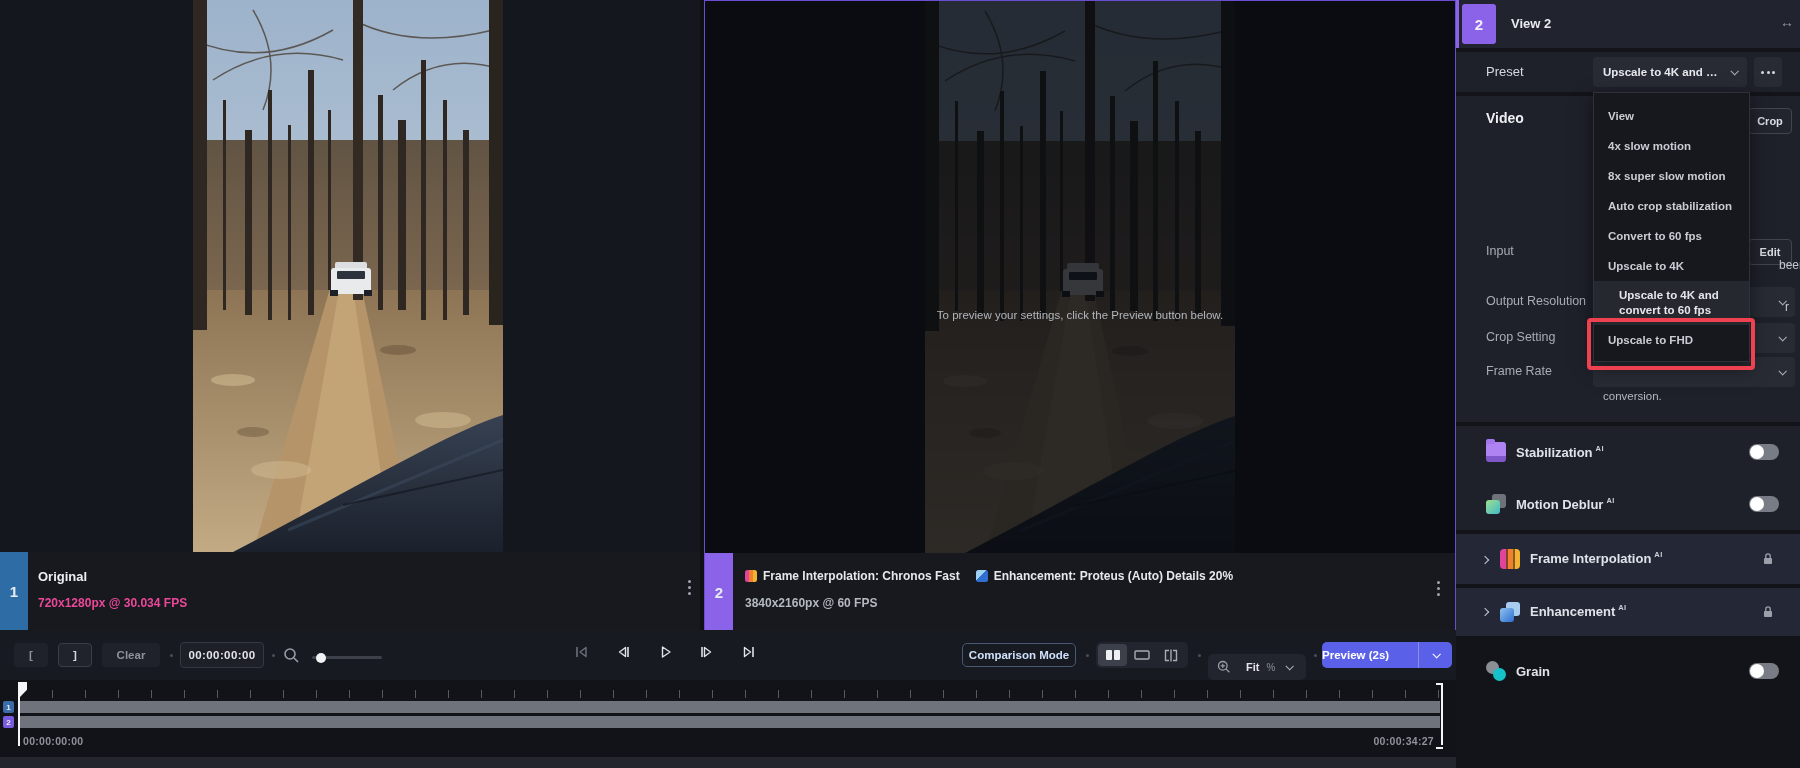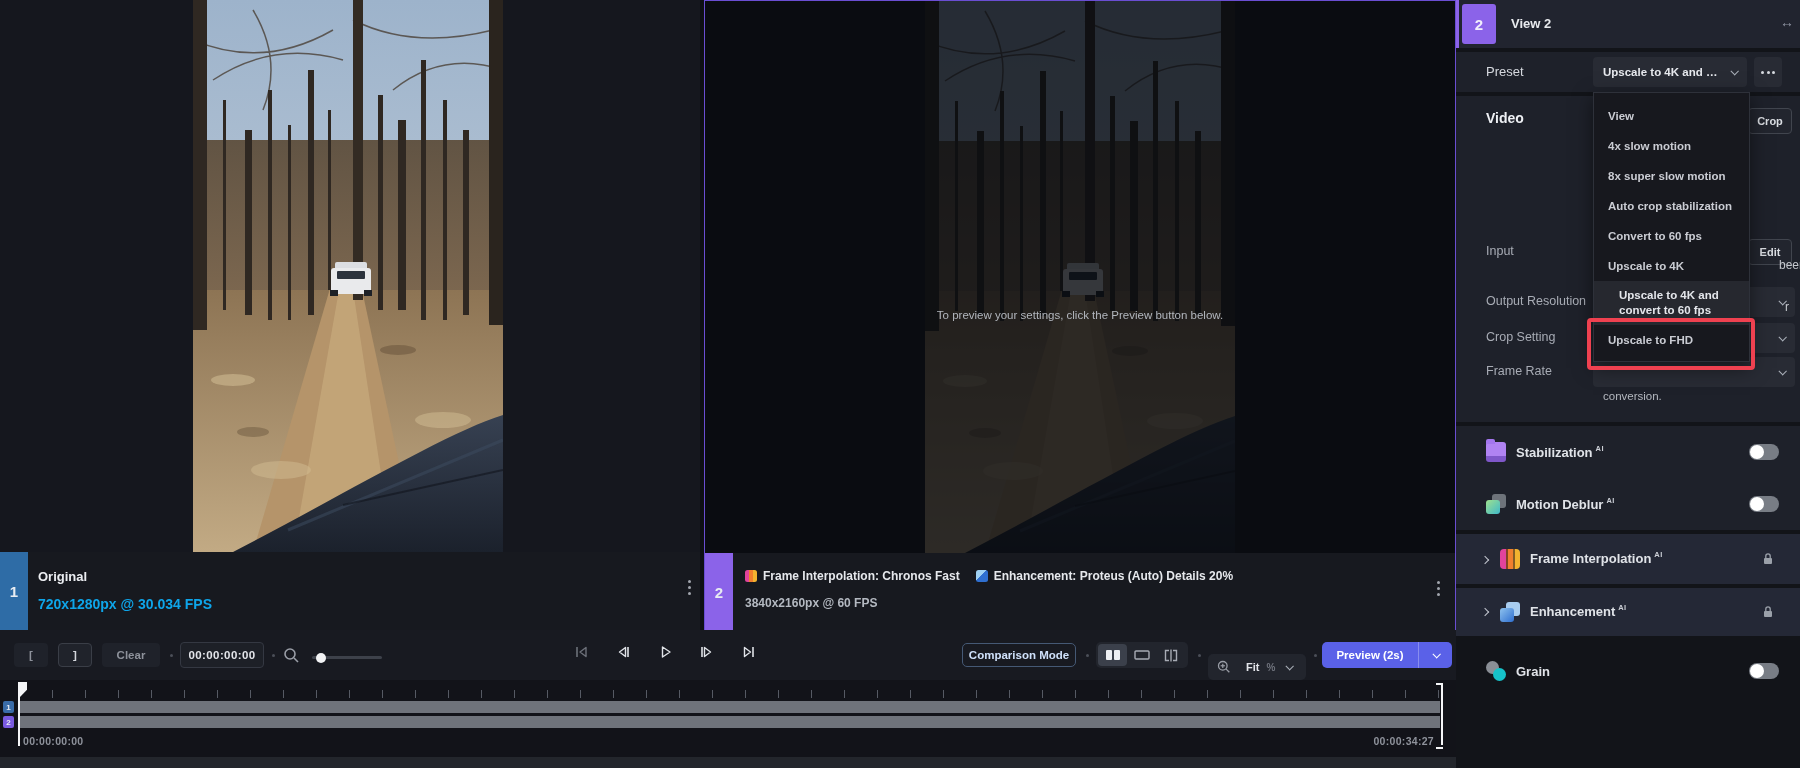--- a/index.html
+++ b/index.html
@@ -20,21 +20,21 @@
   .np-title { font-size:14px; font-weight:700; color:#e3e5ea; letter-spacing:.2px; }
   .np-sub { margin-top:12px; font-size:11.5px; color:#b2b6bd; }
 
   
   .info-bar { position:absolute; left:0; right:0; top:552px; height:78px; background:#17191f; }
   .ibadge { position:absolute; left:0; top:0; width:28px; height:78px; display:flex; align-items:center; justify-content:center;
     font-size:15px; font-weight:600; color:#e8ecf2; }
   .ibadge-1 { background:#2e6ca6; }
   .ibadge-2 { background:#8b63e9; }
   .ib-title { position:absolute; left:38px; top:17px; font-size:13px; font-weight:700; color:#eceef2; }
-  .ib-meta  { position:absolute; left:38px; top:44px; font-size:14px; font-weight:600; color:#0ea5e9; }
+  .ib-meta  { position:absolute; left:38px; top:44px; font-size:12px; font-weight:600; color:#ec4899; }
   .ib-line1 { position:absolute; left:40px; top:16px; display:flex; align-items:center; gap:16px; }
   .ib-seg { display:flex; align-items:center; gap:6px; font-size:12px; font-weight:600; color:#e6e8ec; }
   .ib-line2 { position:absolute; left:40px; top:43px; font-size:12px; font-weight:700; color:#b4b9c1; }
   .mini-ic { width:12px; height:12px; border-radius:2.5px; position:relative; overflow:hidden; flex:0 0 auto; }
   .mini-fi { background:linear-gradient(90deg,#e2439b 0 30%,#f07f2e 30% 65%,#f3b32f 65%); }
   .mini-enh { background:linear-gradient(135deg,#9fd0f2 0 45%,#2f6fd0 45%); }
   .kebab { position:absolute; top:28px; width:14px; height:20px; display:flex; flex-direction:column; align-items:center; gap:3px; cursor:pointer; }
   .kebab i { width:3px; height:3px; border-radius:50%; background:#a2a6ae; }
 
   
@@ -55,21 +55,21 @@
     display:flex; align-items:center; justify-content:center; font-size:11.5px; font-weight:700; color:#cfe0fa; cursor:pointer; }
   .seg { position:absolute; left:1096px; top:12px; width:92px; height:26px; background:#22252d; border-radius:5px; display:flex; padding:2px; }
   .seg-cell { flex:1; border-radius:4px; display:flex; align-items:center; justify-content:center; cursor:pointer; }
   .seg-on { background:#3b404b; }
   .fitbox { position:absolute; left:1208px; top:24px; width:98px; height:26px; background:#22252d; border-radius:5px;
     display:flex; align-items:center; gap:7px; padding:0 9px; cursor:pointer; }
   .fit-lab { font-size:11px; font-weight:700; color:#e3e5ea; margin-left:8px; }
   .fit-unit { font-size:10px; font-weight:600; color:#6f737c; }
   .preview-btn { position:absolute; left:1322px; top:12px; width:130px; height:26px; background:#5a61e8; border-radius:5px;
     display:flex; align-items:center; cursor:pointer; }
-  .pv-main { width:96px; text-align:center; font-size:11.5px; font-weight:700; color:#fff; }
+  .pv-main { width:96px; font-size:11.5px; font-weight:700; color:#fff; }
   .pv-div { width:1px; height:26px; background:rgba(255,255,255,.28); }
   .pv-chev { flex:1; display:flex; align-items:center; justify-content:center; }
 
   
   .chev { display:inline-block; width:6px; height:6px; border-right:1.5px solid #aab0b9; border-bottom:1.5px solid #aab0b9; }
   .chev-down { transform:rotate(45deg) translateY(-1px); }
   .chev-right { border-color:#c3c7cf; transform:rotate(-45deg); }
   .chev-white { border-color:#fff; }
 
   

